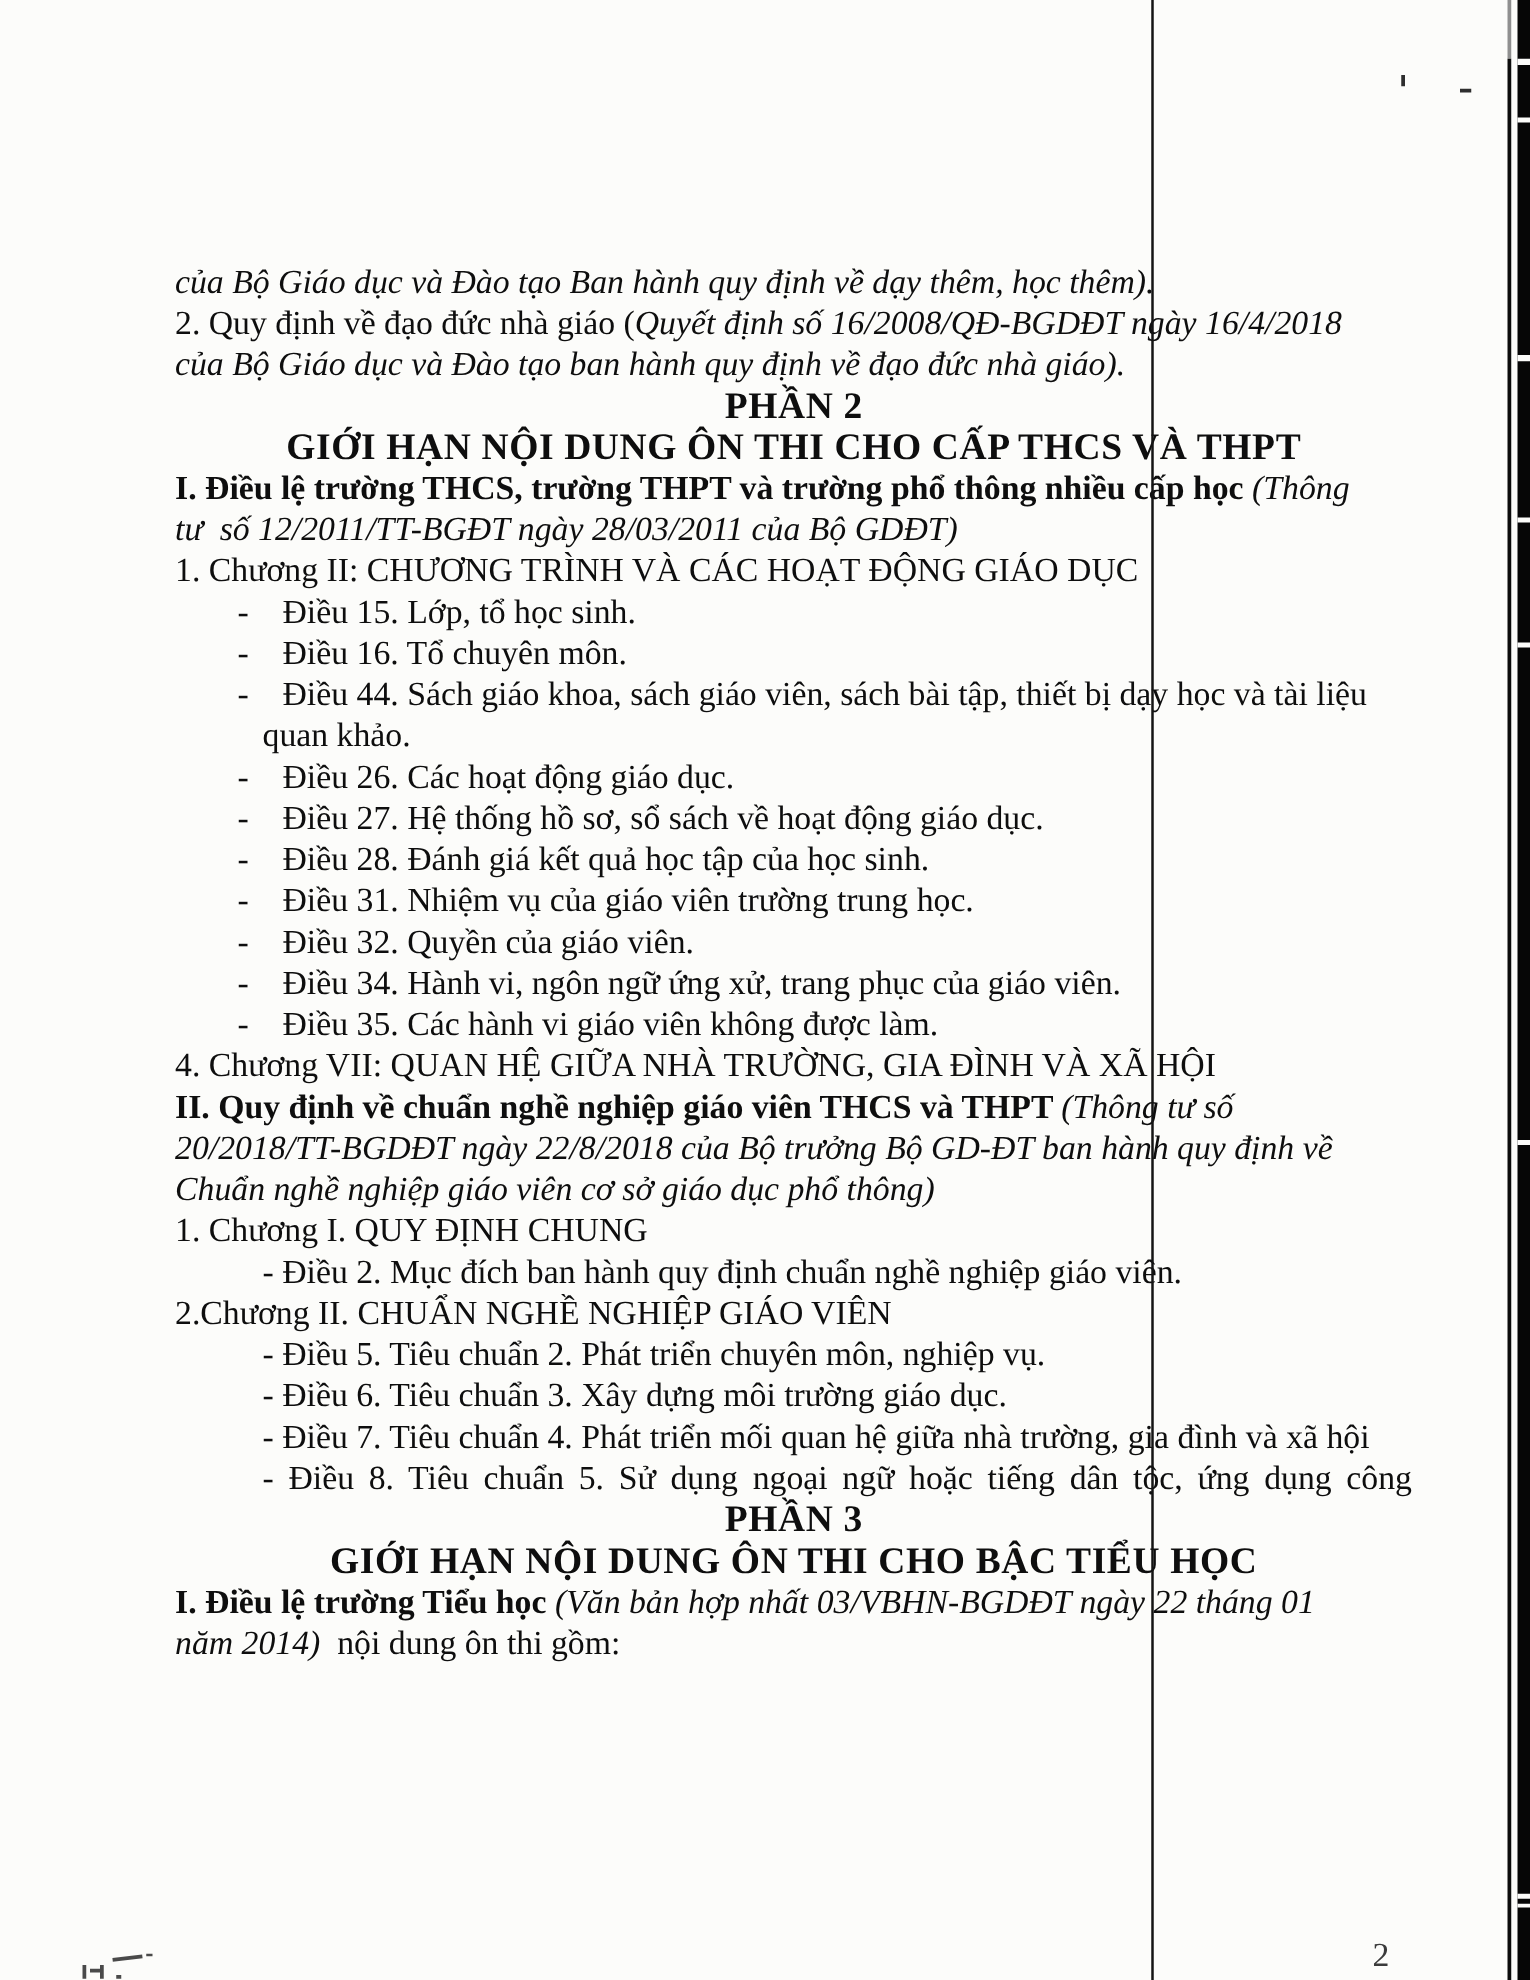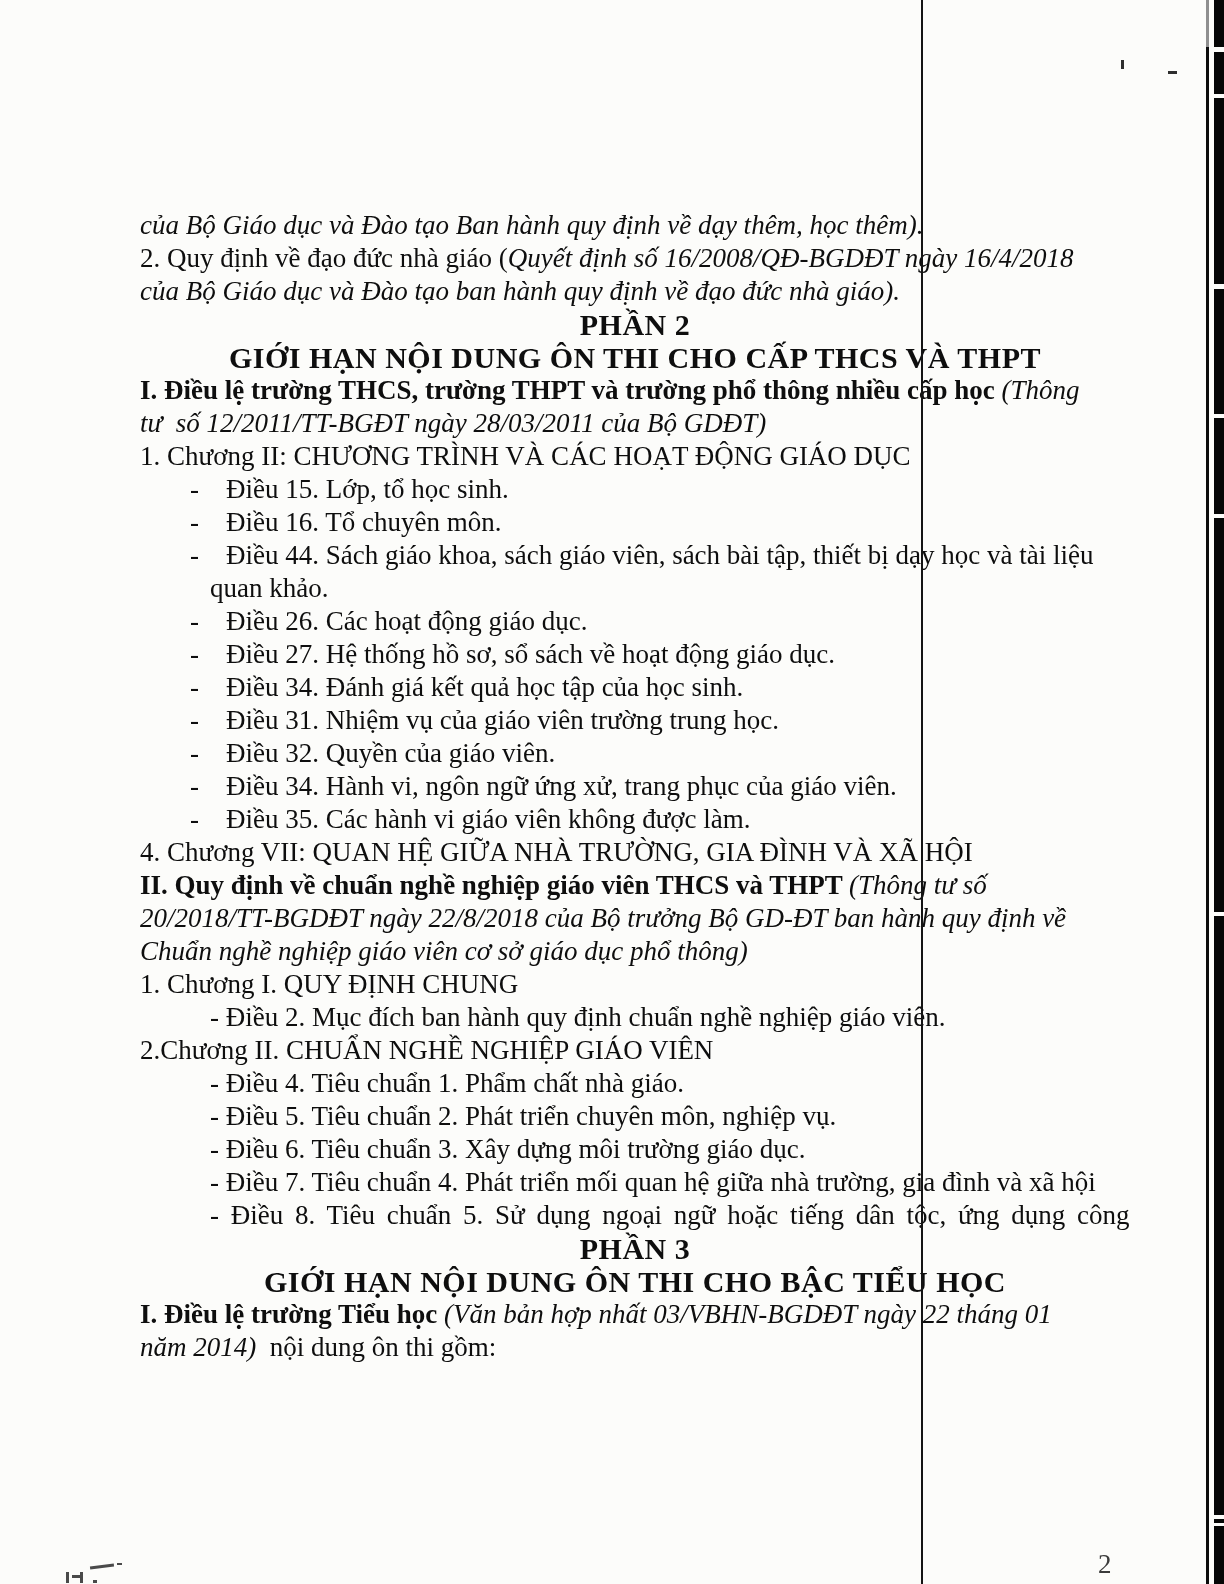--- a/index.html
+++ b/index.html
@@ -105,33 +105,32 @@
       <div class="line center heading"><span class="seg-b">GIỚI HẠN NỘI DUNG ÔN THI CHO CẤP THCS VÀ THPT</span></div>
       <div class="line"><span class="seg-b">I. Điều lệ trường THCS, trường THPT và trường phổ thông nhiều cấp học </span><span class="seg-i">(Thông</span></div>
       <div class="line"><span class="seg-i">tư  số 12/2011/TT-BGĐT ngày 28/03/2011 của Bộ GDĐT)</span></div>
       <div class="line"><span class="seg-r">1. Chương II: CHƯƠNG TRÌNH VÀ CÁC HOẠT ĐỘNG GIÁO DỤC</span></div>
       <div class="line ind-dash"><span class="dash-cell">-</span><span class="seg-r">Điều 15. Lớp, tổ học sinh.</span></div>
       <div class="line ind-dash"><span class="dash-cell">-</span><span class="seg-r">Điều 16. Tổ chuyên môn.</span></div>
       <div class="line ind-dash"><span class="dash-cell">-</span><span class="seg-r">Điều 44. Sách giáo khoa, sách giáo viên, sách bài tập, thiết bị dạy học và tài liệu</span></div>
       <div class="line ind-cont"><span class="seg-r">quan khảo.</span></div>
       <div class="line ind-dash"><span class="dash-cell">-</span><span class="seg-r">Điều 26. Các hoạt động giáo dục.</span></div>
       <div class="line ind-dash"><span class="dash-cell">-</span><span class="seg-r">Điều 27. Hệ thống hồ sơ, sổ sách về hoạt động giáo dục.</span></div>
-      <div class="line ind-dash"><span class="dash-cell">-</span><span class="seg-r">Điều 34. Đánh giá kết quả học tập của học sinh.</span></div>
+      <div class="line ind-dash"><span class="dash-cell">-</span><span class="seg-r">Điều 28. Đánh giá kết quả học tập của học sinh.</span></div>
       <div class="line ind-dash"><span class="dash-cell">-</span><span class="seg-r">Điều 31. Nhiệm vụ của giáo viên trường trung học.</span></div>
       <div class="line ind-dash"><span class="dash-cell">-</span><span class="seg-r">Điều 32. Quyền của giáo viên.</span></div>
       <div class="line ind-dash"><span class="dash-cell">-</span><span class="seg-r">Điều 34. Hành vi, ngôn ngữ ứng xử, trang phục của giáo viên.</span></div>
       <div class="line ind-dash"><span class="dash-cell">-</span><span class="seg-r">Điều 35. Các hành vi giáo viên không được làm.</span></div>
       <div class="line"><span class="seg-r">4. Chương VII: QUAN HỆ GIỮA NHÀ TRƯỜNG, GIA ĐÌNH VÀ XÃ HỘI</span></div>
       <div class="line"><span class="seg-b">II. Quy định về chuẩn nghề nghiệp giáo viên THCS và THPT </span><span class="seg-i">(Thông tư số</span></div>
       <div class="line"><span class="seg-i">20/2018/TT-BGDĐT ngày 22/8/2018 của Bộ trưởng Bộ GD-ĐT ban hành quy định về</span></div>
       <div class="line"><span class="seg-i">Chuẩn nghề nghiệp giáo viên cơ sở giáo dục phổ thông)</span></div>
       <div class="line"><span class="seg-r">1. Chương I. QUY ĐỊNH CHUNG</span></div>
       <div class="line ind-dash2"><span class="seg-r">- Điều 2. Mục đích ban hành quy định chuẩn nghề nghiệp giáo viên.</span></div>
       <div class="line"><span class="seg-r">2.Chương II. CHUẨN NGHỀ NGHIỆP GIÁO VIÊN</span></div>
-      <div class="line ind-dash2"><span class="seg-r">- Điều 4. Tiêu chuẩn 1. Phẩm chất nhà giáo.</span></div>
       <div class="line ind-dash2"><span class="seg-r">- Điều 5. Tiêu chuẩn 2. Phát triển chuyên môn, nghiệp vụ.</span></div>
       <div class="line ind-dash2"><span class="seg-r">- Điều 6. Tiêu chuẩn 3. Xây dựng môi trường giáo dục.</span></div>
       <div class="line ind-dash2"><span class="seg-r">- Điều 7. Tiêu chuẩn 4. Phát triển mối quan hệ giữa nhà trường, gia đình và xã hội</span></div>
       <div class="line ind-dash2 wide"><span class="seg-r">- Điều 8. Tiêu chuẩn 5. Sử dụng ngoại ngữ hoặc tiếng dân tộc, ứng dụng công</span></div>
       <div class="line center heading"><span class="seg-b">PHẦN 3</span></div>
       <div class="line center heading"><span class="seg-b">GIỚI HẠN NỘI DUNG ÔN THI CHO BẬC TIỂU HỌC</span></div>
       <div class="line"><span class="seg-b">I. Điều lệ trường Tiểu học </span><span class="seg-i">(Văn bản hợp nhất 03/VBHN-BGDĐT ngày 22 tháng 01</span></div>
       <div class="line"><span class="seg-i">năm 2014)</span><span class="seg-r">  nội dung ôn thi gồm:</span></div>
     </div>
 

